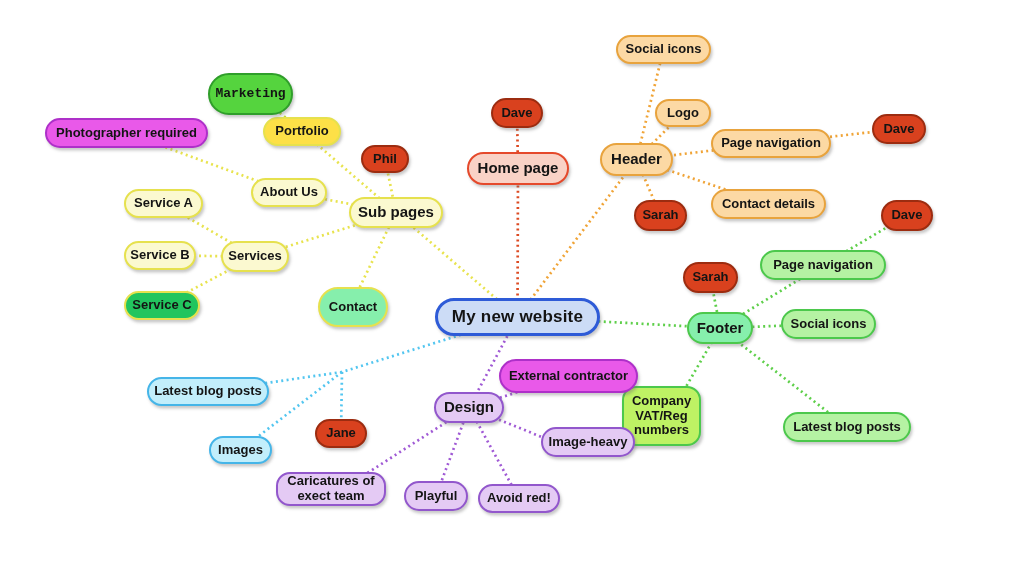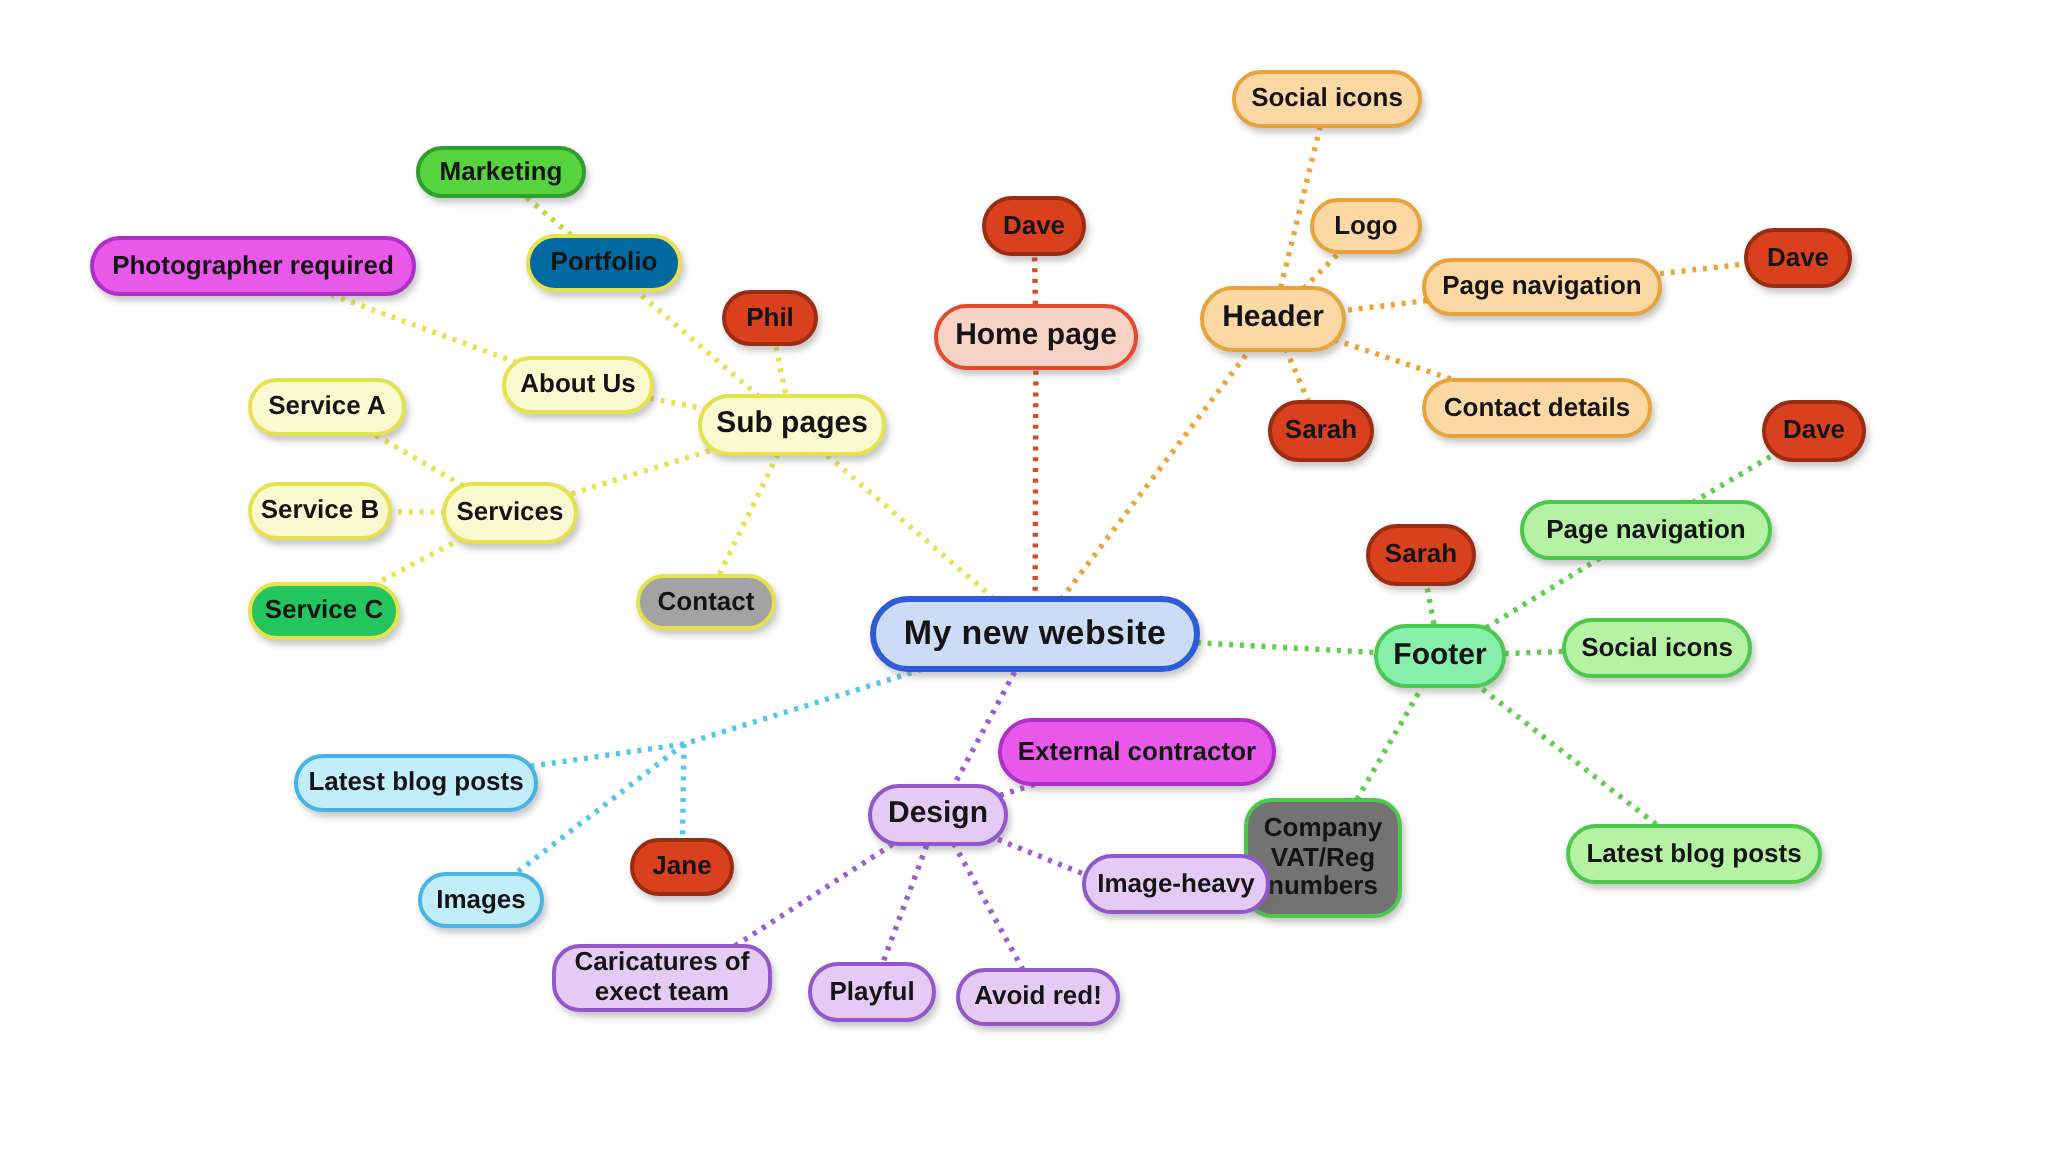--- a/index.html
+++ b/index.html
@@ -73,34 +73,34 @@
     <div class="node tier-leaf" style="left: 711px; top: 129px; width: 120px; height: 29px; background: rgb(252, 217, 164); border-color: rgb(232, 163, 61);">Page navigation</div>
     <div class="node tier-leaf" style="left: 872px; top: 114px; width: 54px; height: 30px; background: rgb(217, 65, 30); border-color: rgb(156, 44, 16);">Dave</div>
     <div class="node tier-leaf" style="left: 711px; top: 189px; width: 115px; height: 30px; background: rgb(252, 217, 164); border-color: rgb(232, 163, 61);">Contact details</div>
     <div class="node tier-leaf" style="left: 634px; top: 200px; width: 53px; height: 31px; background: rgb(217, 65, 30); border-color: rgb(156, 44, 16);">Sarah</div>
     <div class="node tier-branch" style="left: 687px; top: 312px; width: 66px; height: 32px; background: #86efac; border-color: rgb(76, 200, 76);">Footer</div>
     <div class="node tier-leaf" style="left: 683px; top: 262px; width: 55px; height: 31px; background: rgb(217, 65, 30); border-color: rgb(156, 44, 16);">Sarah</div>
     <div class="node tier-leaf" style="left: 760px; top: 250px; width: 126px; height: 30px; background: rgb(181, 242, 163); border-color: rgb(76, 200, 76);">Page navigation</div>
     <div class="node tier-leaf" style="left: 881px; top: 200px; width: 52px; height: 31px; background: rgb(217, 65, 30); border-color: rgb(156, 44, 16);">Dave</div>
     <div class="node tier-leaf" style="left: 781px; top: 309px; width: 95px; height: 30px; background: rgb(181, 242, 163); border-color: rgb(76, 200, 76);">Social icons</div>
     <div class="node tier-leaf" style="left: 783px; top: 412px; width: 128px; height: 30px; background: rgb(181, 242, 163); border-color: rgb(76, 200, 76);">Latest blog posts</div>
-    <div class="node tier-leaf multiline" style="left: 622px; top: 399px; width: 79px; height: 60px; background: #737373; border-color: rgb(76, 200, 76);">Company
+    <div class="node tier-leaf multiline" style="left: 622px; top: 386px; width: 79px; height: 60px; background: #bef264; border-color: rgb(76, 200, 76);">Company
 VAT/Reg
 numbers</div>
     <div class="node tier-branch" style="left: 349px; top: 197px; width: 94px; height: 31px; background: rgb(251, 249, 208); border-color: rgb(230, 225, 78);">Sub pages</div>
-    <div class="node tier-leaf" style="left: 263px; top: 117px; width: 78px; height: 29px; background: #0369a1; border-color: rgb(230, 225, 78);">Portfolio</div>
-    <div class="node tier-leaf" style="left: 208px; top: 73px; width: 85px; height: 26px; background: rgb(85, 212, 62); border-color: rgb(47, 158, 42);">Marketing</div>
+    <div class="node tier-leaf" style="left: 263px; top: 117px; width: 78px; height: 29px; background: #fde047; border-color: rgb(230, 225, 78);">Portfolio</div>
+    <div class="node tier-leaf" style="left: 208px; top: 73px; width: 85px; height: 42px; background: rgb(85, 212, 62); border-color: rgb(47, 158, 42); font-family: Liberation Mono, monospace;">Marketing</div>
     <div class="node tier-leaf" style="left: 361px; top: 145px; width: 48px; height: 28px; background: rgb(217, 65, 30); border-color: rgb(156, 44, 16);">Phil</div>
     <div class="node tier-leaf" style="left: 251px; top: 178px; width: 76px; height: 29px; background: rgb(251, 249, 208); border-color: rgb(230, 225, 78);">About Us</div>
     <div class="node tier-leaf" style="left: 45px; top: 118px; width: 163px; height: 30px; background: rgb(233, 89, 233); border-color: rgb(174, 48, 201);">Photographer required</div>
     <div class="node tier-leaf" style="left: 221px; top: 241px; width: 68px; height: 31px; background: rgb(251, 249, 208); border-color: rgb(230, 225, 78);">Services</div>
     <div class="node tier-leaf" style="left: 124px; top: 189px; width: 79px; height: 29px; background: rgb(251, 249, 208); border-color: rgb(230, 225, 78);">Service A</div>
     <div class="node tier-leaf" style="left: 124px; top: 241px; width: 72px; height: 29px; background: rgb(251, 249, 208); border-color: rgb(230, 225, 78);">Service B</div>
     <div class="node tier-leaf" style="left: 124px; top: 291px; width: 76px; height: 29px; background: #22c55e; border-color: rgb(230, 225, 78);">Service C</div>
-    <div class="node tier-leaf" style="left: 318px; top: 287px; width: 70px; height: 28px; background: #a3a3a3; border-color: rgb(230, 225, 78); text-align: center;">Contact</div>
+    <div class="node tier-leaf" style="left: 318px; top: 287px; width: 70px; height: 40px; background: #86efac; border-color: rgb(230, 225, 78); text-align: center;">Contact</div>
     <div class="node tier-leaf" style="left: 147px; top: 377px; width: 122px; height: 29px; background: rgb(194, 238, 251); border-color: rgb(69, 181, 232);">Latest blog posts</div>
     <div class="node tier-leaf" style="left: 209px; top: 436px; width: 63px; height: 28px; background: rgb(194, 238, 251); border-color: rgb(69, 181, 232);">Images</div>
     <div class="node tier-leaf" style="left: 315px; top: 419px; width: 52px; height: 29px; background: rgb(217, 65, 30); border-color: rgb(156, 44, 16);">Jane</div>
     <div class="node tier-branch" style="left: 434px; top: 392px; width: 70px; height: 31px; background: rgb(228, 202, 244); border-color: rgb(146, 87, 204);">Design</div>
     <div class="node tier-leaf" style="left: 499px; top: 359px; width: 139px; height: 34px; background: rgb(233, 89, 233); border-color: rgb(174, 48, 201);">External contractor</div>
     <div class="node tier-leaf" style="left: 507px; top: 427px; width: 94px; height: 30px; background: rgb(228, 202, 244); border-color: rgb(146, 87, 204); margin-left: 34px;">Image-heavy</div>
     <div class="node tier-leaf" style="left: 404px; top: 481px; width: 64px; height: 30px; background: rgb(228, 202, 244); border-color: rgb(146, 87, 204);">Playful</div>
     <div class="node tier-leaf" style="left: 478px; top: 484px; width: 82px; height: 29px; background: rgb(228, 202, 244); border-color: rgb(146, 87, 204);">Avoid red!</div>
     <div class="node tier-leaf multiline" style="left: 276px; top: 472px; width: 110px; height: 34px; background: rgb(228, 202, 244); border-color: rgb(146, 87, 204);">Caricatures of
 exect team</div>

